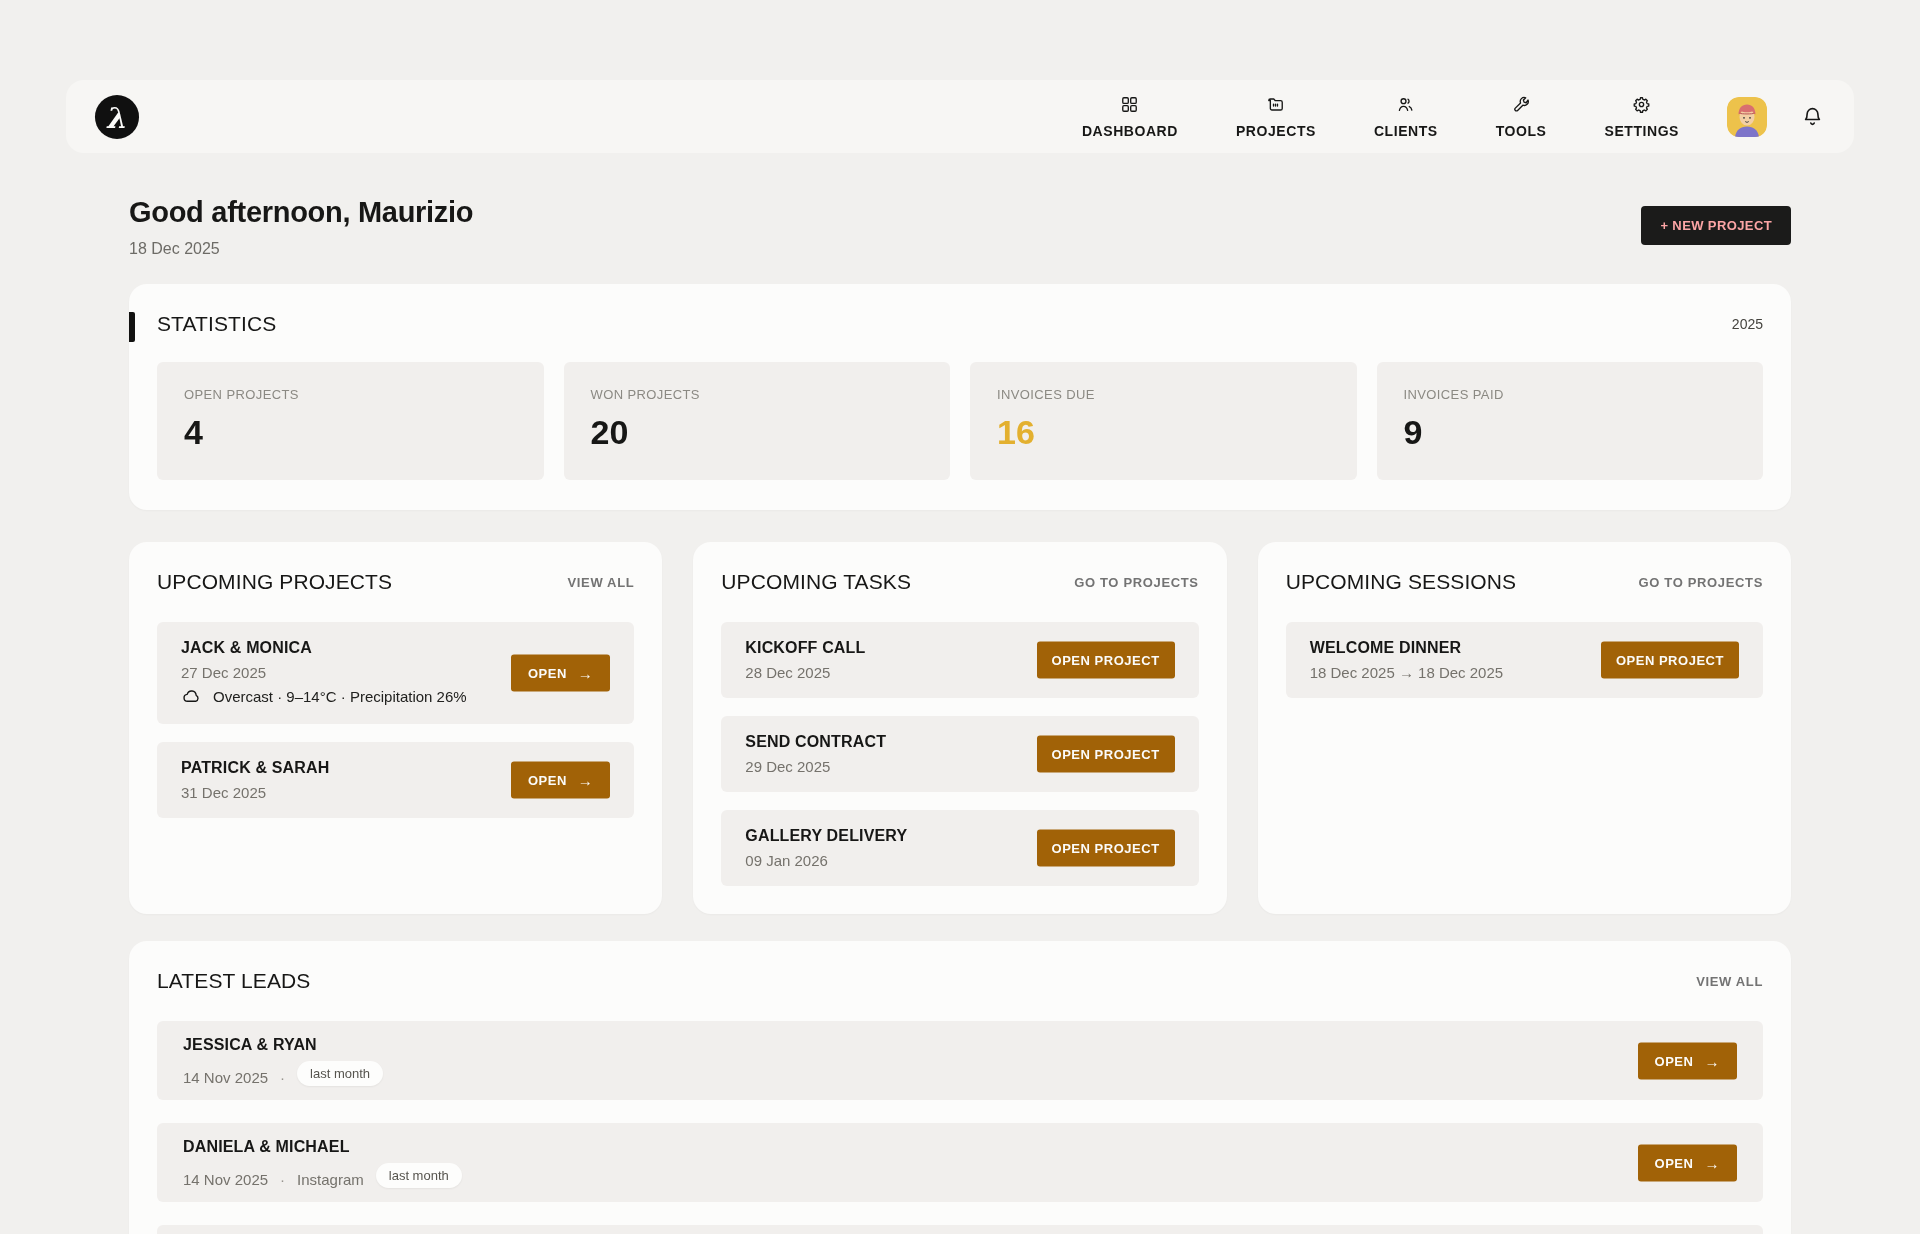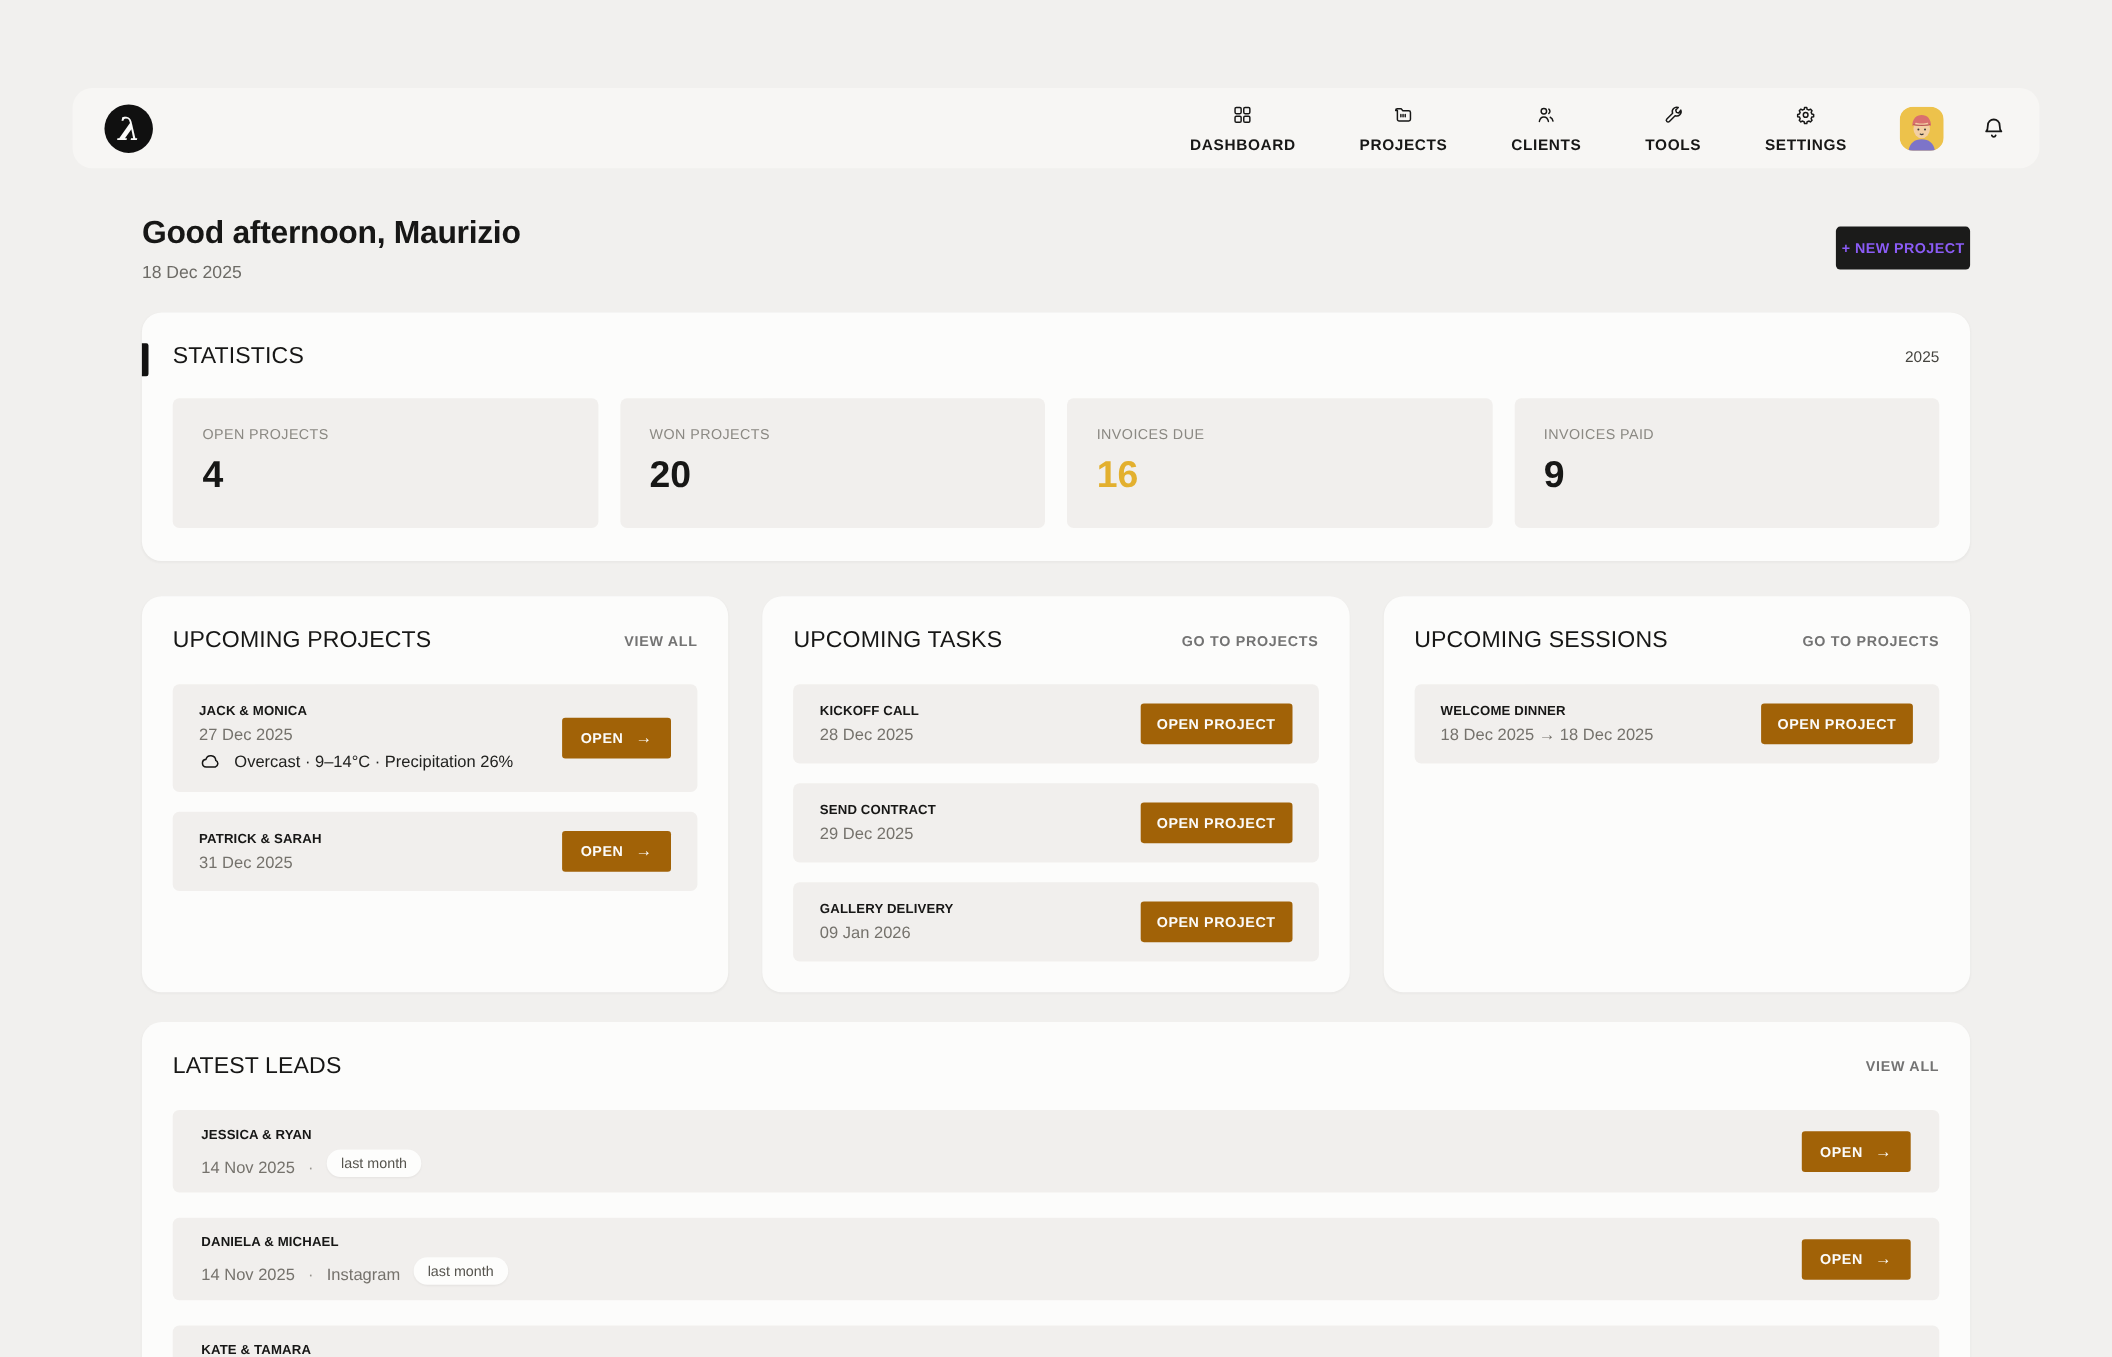--- a/index.html
+++ b/index.html
@@ -31,25 +31,25 @@
   .bell svg { width:23px; height:23px; stroke:#171716; fill:none; stroke-width:1.7; stroke-linecap:round; stroke-linejoin:round; display:block; cursor:pointer; }
   
   .page-head {
     margin:43px 129px 0;
     display:flex; justify-content:space-between; align-items:flex-start;
   }
   .greeting { font-size:29px; font-weight:700; letter-spacing:-.01em; }
   .head-date { margin-top:11px; font-size:16px; color:#6d6b66; }
   .btn-new {
     margin-top:10px;
-    background:#1b1b1a; color:#8b5cf6;
+    background:#1b1b1a; color:#fca5a5;
     font-size:13px; font-weight:700; letter-spacing:.03em;
     font-family:inherit;
     border:none; border-radius:4px;
-    padding:12px 5px; cursor:pointer;
+    padding:12px 19px; cursor:pointer;
   }
   
   .card {
     background:#fcfcfb; border-radius:18px;
     box-shadow:0 1px 2px rgba(40,38,30,.03);
   }
   .card-head { display:flex; justify-content:space-between; align-items:center; }
   .card-title { font-size:21px; font-weight:400; letter-spacing:.005em; }
   .card-action {
     font-size:13px; font-weight:700; letter-spacing:.05em;
@@ -65,21 +65,21 @@
   .stat-value { margin-top:11px; font-size:34px; font-weight:800; color:#171716; }
   .stat-value.accent { color:#e3b02f; }
   
   .cols { margin:32px 129px 0; display:grid; grid-template-columns:repeat(3,1fr); gap:31px; align-items:stretch; }
   .col-card { padding:28px 28px; min-height:338px; }
   .tile {
     background:#f1efed; border-radius:6px;
     padding:17px 24px; position:relative; margin-top:18px;
   }
   .tile.first { margin-top:28px; }
-  .tile-name { font-size:12px; font-weight:800; letter-spacing:.01em; }
+  .tile-name { font-size:16px; font-weight:800; letter-spacing:.01em; }
   .tile-date { margin-top:7px; font-size:15px; color:#75726c; }
   .tile-weather { margin-top:5px; display:flex; align-items:center; gap:11px; font-size:15px; color:#21211f; }
   .tile-weather svg { width:21px; height:21px; stroke:#171716; fill:none; stroke-width:1.6; stroke-linejoin:round; }
   .btn-open {
     position:absolute; right:24px; top:50%; transform:translateY(-50%);
     background:#a16207; color:#fbfbfa; border:none; border-radius:3px;
     font-family:inherit; font-size:13px; font-weight:700; letter-spacing:.04em;
     padding:11px 17px; cursor:pointer;
     display:inline-flex; align-items:center; gap:11px; white-space:nowrap;
   }

